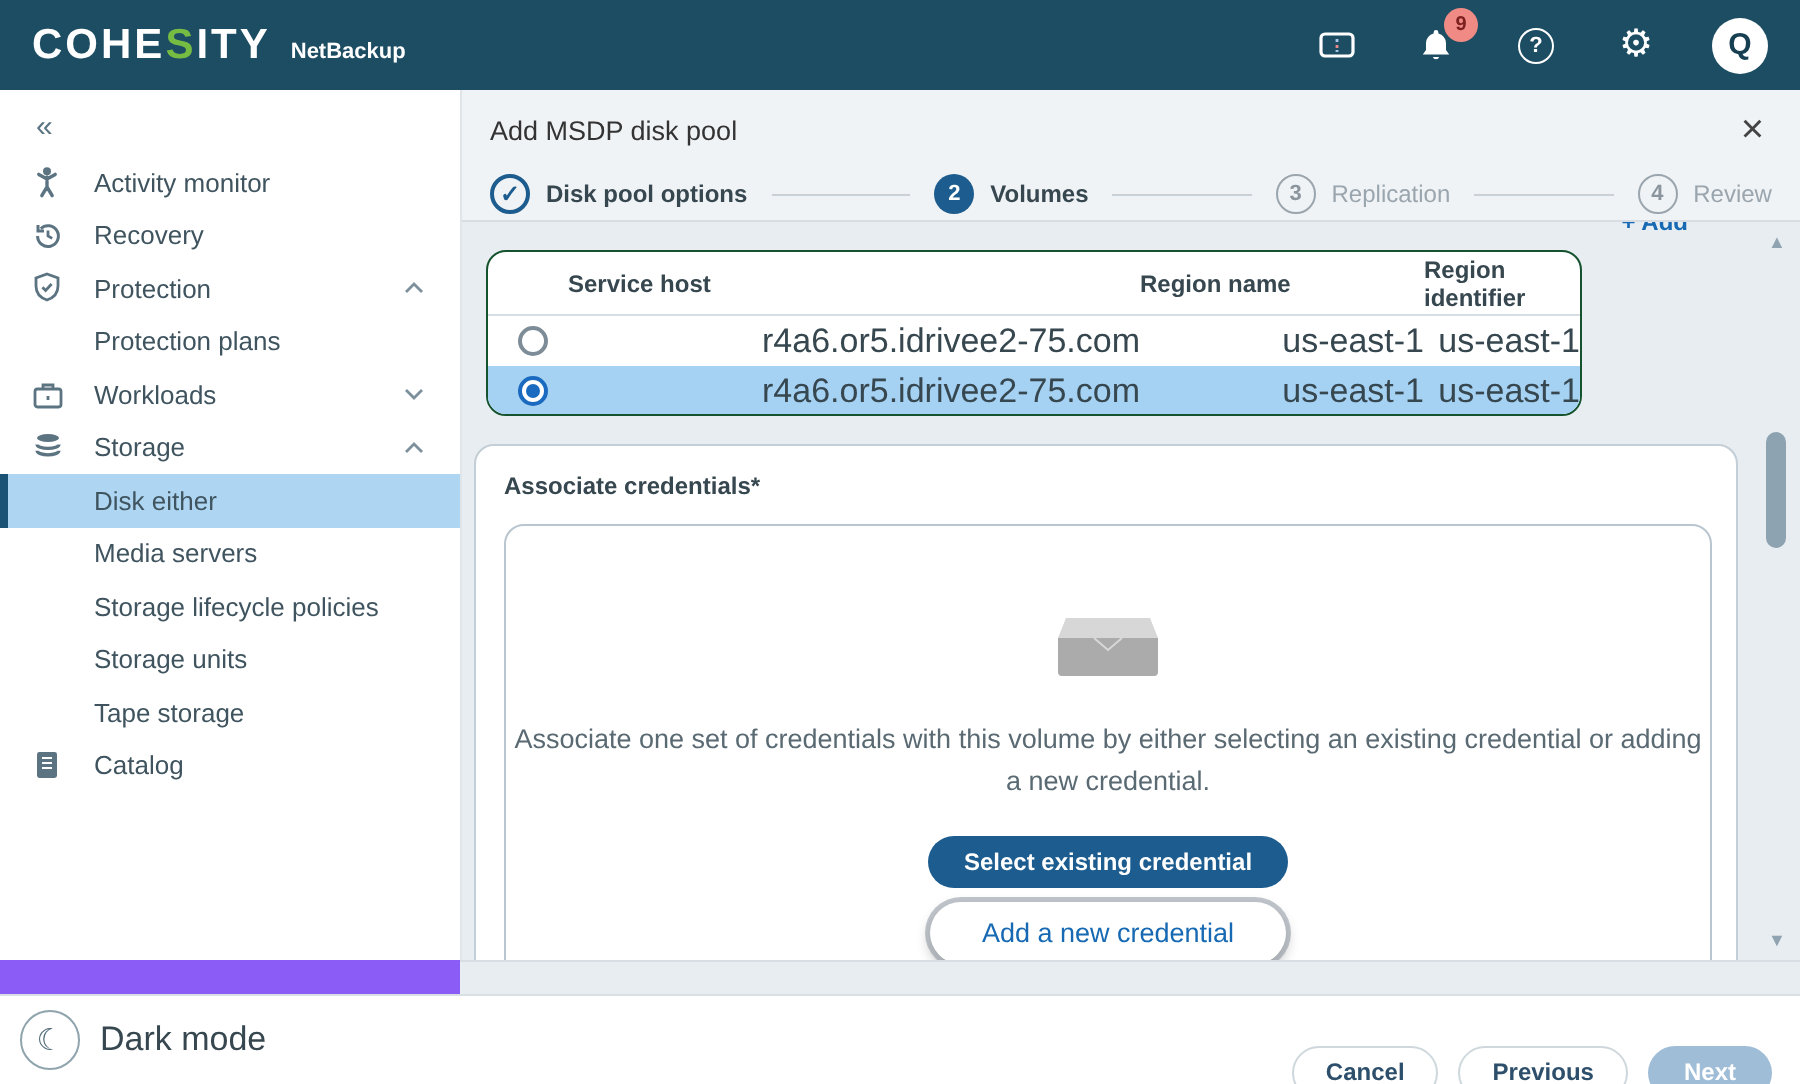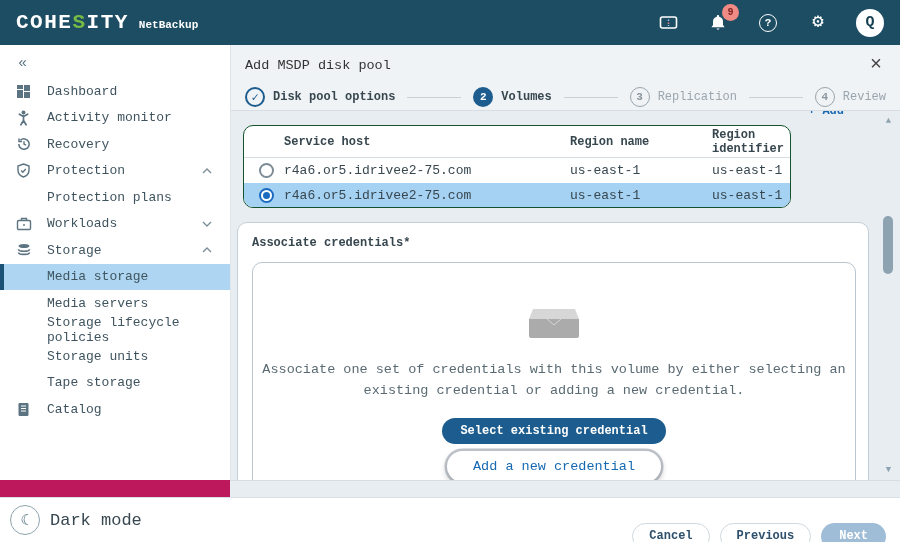--- a/index.html
+++ b/index.html
@@ -1,18 +1,18 @@
 <!DOCTYPE html>
 <html><head>
 <meta charset="utf-8">
 <style>
   * { margin:0; padding:0; box-sizing:border-box; }
   html,body { width:900px; height:542px; }
   body { font-family:"Liberation Sans", sans-serif; background:#e8edf1; overflow:hidden; }
-  .app { width:900px; height:542px; display:flex; flex-direction:column; background:#be185d;font-family:Liberation Mono, monospace; }
+  .app { width:900px; height:542px; display:flex; flex-direction:column; background:#8b5cf6; }
 
   
   .topbar { height:45px; background:#1d4d63; display:flex; align-items:center; padding:0 16px; flex:0 0 45px; }
   .brand { display:flex; align-items:baseline; }
   .brand-main { color:#fff; font-size:21px; font-weight:bold; letter-spacing:1.5px; }
   .brand-s { color:#76bc43; }
   .brand-product { color:#fff; font-size:11px; font-weight:bold; margin-left:10px; }
   .tb-right { margin-left:auto; display:flex; align-items:center; gap:26px; }
   .tb-icon { position:relative; display:flex; align-items:center; justify-content:center; width:24px; height:24px; cursor:pointer; }
   .badge { position:absolute; top:-7px; right:-9px; background:#ef8a84; color:#7c1f1f; font-size:10px; font-weight:bold; width:17px; height:17px; border-radius:50%; display:flex; align-items:center; justify-content:center; }
@@ -50,21 +50,21 @@
   .step.todo .lbl { color:#9aa5ad; }
   .conn { flex:1; height:1px; background:#c9d1d7; margin:0 12px; }
 
   .content { height:369px; background:#e8edf1; position:relative; overflow:hidden; flex:0 0 369px; }
   .add-link { position:absolute; top:-7px; right:56px; color:#1669b2; font-size:12px; font-weight:bold; cursor:pointer; }
 
   
   .card1 { margin:14px 38px 0 12px; width:548px; background:#fff; border:1px solid #14532d; border-radius:10px; overflow:hidden; height:83px; }
   .trow { display:grid; grid-template-columns:40px 286px 142px 1fr; align-items:center; }
   .thead { height:32px; border-bottom:1px solid #d6dde3; font-size:12px; font-weight:bold; color:#37474f; }
-  .tr { height:25px; font-size:13px; color:#37474f; cursor:pointer; }
+  .tr { height:25px; font-size:17px; color:#37474f; cursor:pointer;text-align:right; }
   .tr.selected { background:#a5d1f3; }
   .radio { width:15px; height:15px; border:2px solid #7d8c96; border-radius:50%; margin-left:15px; background:#fff; }
   .radio.on { border-color:#1a6bbf; position:relative; }
   .radio.on::after { content:""; position:absolute; inset:2px; background:#1a6bbf; border-radius:50%; }
 
   
   .card2 { margin:14px 0 0 6px; width:632px; background:#fff; border:1px solid #c3ced6; border-radius:10px; height:300px; padding:13px 12px 0 14px; }
   .cred-label { font-size:12px; font-weight:bold; color:#37474f; }
   .cred-panel { margin-top:12px; border:1px solid #b9c6cf; border-radius:10px; height:250px; display:flex; flex-direction:column; align-items:center; }
   .tray { margin-top:36px; }
@@ -125,31 +125,20 @@
     </div>
   </div>
 
   <div class="body">
 
     <div class="sidebar">
       <div class="collapse">«</div>
 
       <div class="sb-item">
         <span class="ic">
-            <svg width="15" height="15" viewBox="0 0 15 15">
-              <rect x="1" y="1" width="6" height="4" fill="#5c7482"></rect>
-              <rect x="8" y="1" width="6" height="6" fill="#5c7482"></rect>
-              <rect x="1" y="6" width="6" height="8" fill="#5c7482"></rect>
-              <rect x="8" y="8" width="6" height="6" fill="#5c7482"></rect>
-            </svg>
-          </span>
-        <span>Dashboard</span>
-      </div>
-      <div class="sb-item">
-        <span class="ic">
             <svg width="15" height="16" viewBox="0 0 15 16">
               <circle cx="7.5" cy="2.6" r="2" fill="#5c7482"></circle>
               <path d="M7.5 5.5v5M7.5 6.5L3.4 4.2M7.5 6.5l4.1-2.3M7.5 10.5l-2.6 4.3M7.5 10.5l2.6 4.3" stroke="#5c7482" stroke-width="1.7" fill="none" stroke-linecap="round"></path>
             </svg>
           </span>
         <span>Activity monitor</span>
       </div>
       <div class="sb-item">
         <span class="ic">
             <svg width="16" height="16" viewBox="0 0 16 16">
@@ -199,21 +188,21 @@
             </svg>
           </span>
         <span>Storage</span>
         <span class="chev">
             <svg width="10" height="6" viewBox="0 0 10 6">
               <path d="M1 5l4-4 4 4" fill="none" stroke="#7c909b" stroke-width="1.4"></path>
             </svg>
           </span>
       </div>
       <div class="sb-item child selected">
-          <span>Media storage</span>
+          <span>Disk either</span>
         </div>
       <div class="sb-item child">
           <span>Media servers</span>
         </div>
       <div class="sb-item child">
           <span>Storage lifecycle policies</span>
         </div>
       <div class="sb-item child">
           <span>Storage units</span>
         </div>

